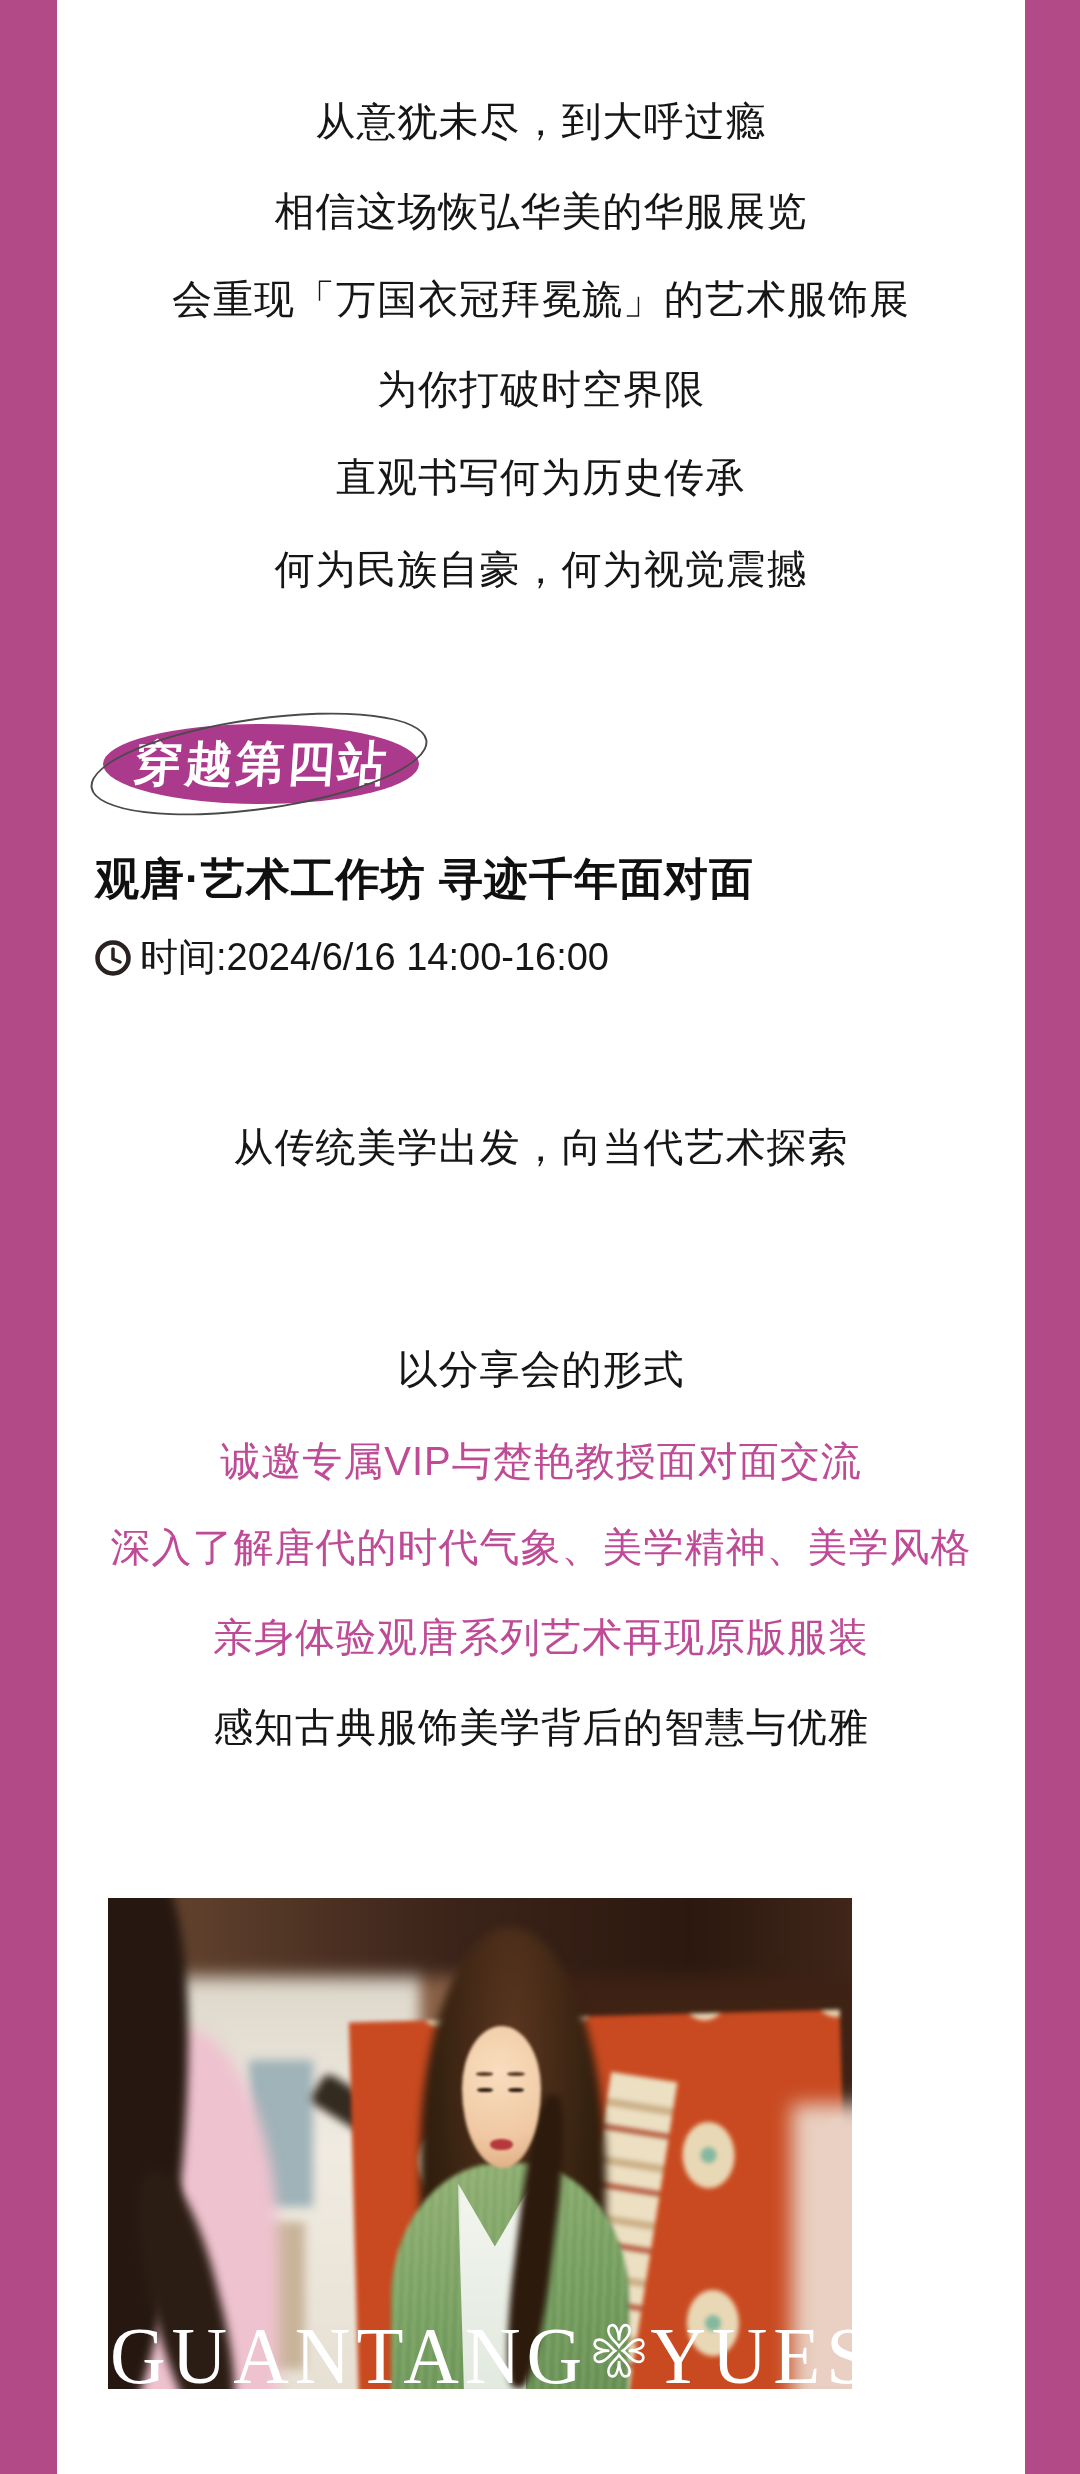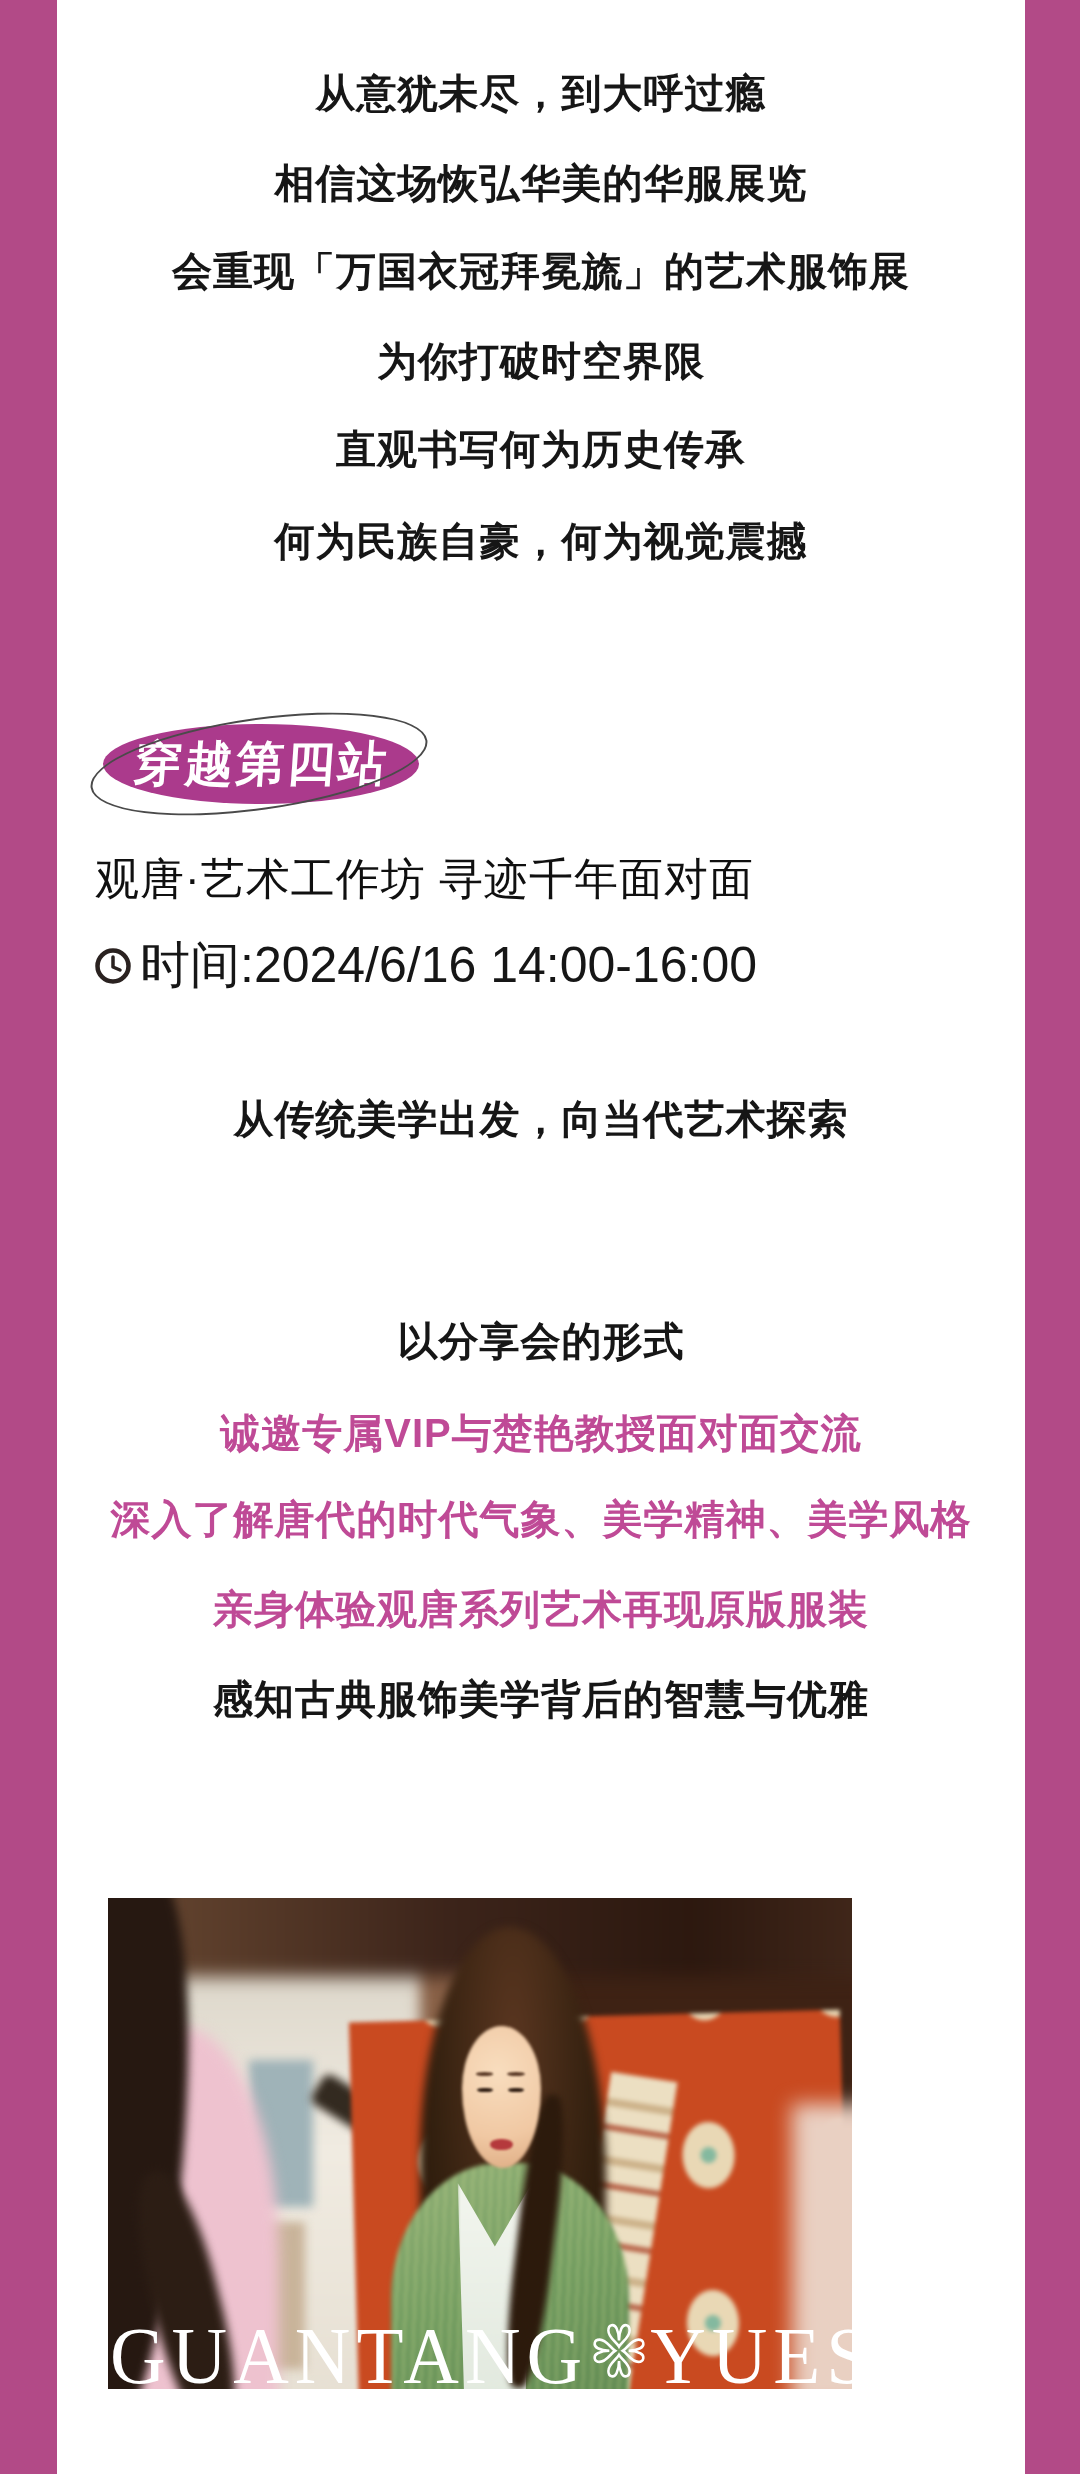--- a/index.html
+++ b/index.html
@@ -6,47 +6,48 @@
   .page{
     position:relative;width:1080px;height:2474px;background:#ffffff;
     font-family:"Liberation Sans","DejaVu Sans",sans-serif;overflow:hidden;
   }
   .side-bar{position:absolute;top:0;height:2474px;background:#b24a87;}
   .side-bar.left{left:0;width:57px;}
   .side-bar.right{left:1025px;width:55px;}
 
   .center-line{
     position:absolute;left:57px;width:968px;text-align:center;
-    font-size:40px;line-height:46px;font-weight:700;color:#161616;letter-spacing:1px;
+    font-size:40px;line-height:46px;font-weight:400;color:#161616;letter-spacing:1px;
     white-space:nowrap;
+    margin-top:28px;
   }
   .magenta{color:#bf4a96;}
 
   
   .badge-wrap{position:absolute;left:97px;top:714px;width:336px;height:100px;}
   .badge-fill{
     position:absolute;left:6px;top:10px;width:316px;height:80px;background:#ab3a8c;
     border-radius:50%;display:flex;align-items:center;justify-content:center;
   }
   .badge-fill span{
     color:#ffffff;font-size:48px;font-weight:bold;letter-spacing:3px;
     transform:skewX(-4deg);white-space:nowrap;
   }
   .badge-outline{
     position:absolute;left:-8px;top:4px;width:336px;height:88px;
     border:2px solid #4a4a4a;border-radius:50%;transform:rotate(-8deg);
   }
 
   .event-title{
-    position:absolute;left:95px;top:850px;font-size:44px;font-weight:normal;
+    position:absolute;left:95px;top:850px;font-size:44px;font-weight:bold;
     color:#101010;letter-spacing:1px;white-space:nowrap;
   }
   .info-row{
     position:absolute;left:93px;display:flex;align-items:center;gap:7px;
-    font-size:50px;font-weight:500;color:#161616;white-space:nowrap;
+    font-size:38px;font-weight:500;color:#161616;white-space:nowrap;
   }
   .info-row .ico{flex:0 0 auto;display:block;}
 
   
   .photo{
     position:absolute;left:108px;top:1898px;width:744px;height:491px;
     overflow:hidden;background:#8a6248;
   }
   .photo *{position:absolute;}
   .ph-beam{left:-4%;top:-10%;width:110%;height:26%;

